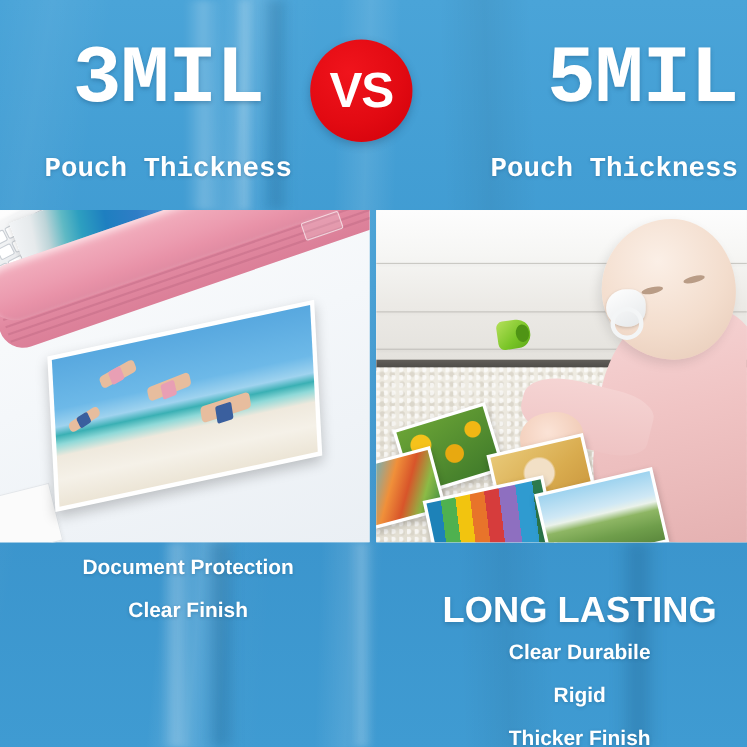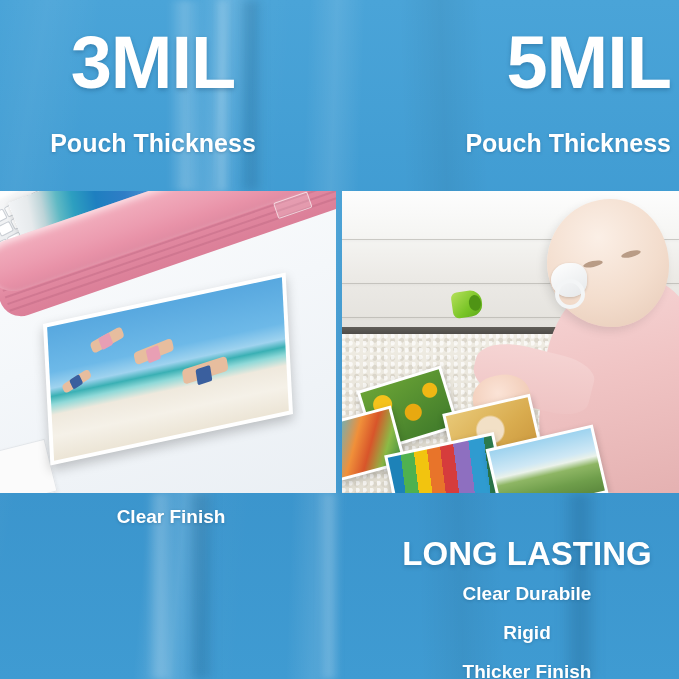--- a/index.html
+++ b/index.html
@@ -36,21 +36,21 @@
   }
   .bg-shadow {
     position: absolute;
     background: linear-gradient(90deg, rgba(0,0,0,0.00), rgba(12,60,95,0.22), rgba(0,0,0,0.00));
     filter: blur(5px);
     pointer-events: none;
   }
 
   
   .header { position: absolute; left: 0; top: 0; width: 679px; height: 191px; }
-  .hdr-col { position: absolute; top: 4px; width: 290px; height: 191px; }
+  .hdr-col { position: absolute; top: 14px; width: 290px; height: 191px; font-family: Liberation Mono, monospace; }
   .hdr-col.left  { left: 8px;  text-align: center; }
   .hdr-col.right { left: 381px; text-align: right; }
   .mil {
     position: absolute;
     top: 22px; left: 0; width: 100%;
     font-size: 74px;
     font-weight: 700;
     letter-spacing: -1px;
     color: #ffffff;
     line-height: 1;
@@ -327,20 +327,23 @@
   <div class="bg-fold" style="left:318px;top:493px;width:22px;height:186px;"></div>
   <div class="bg-shadow" style="left:560px;top:493px;width:40px;height:186px;"></div>
 
   <div class="header">
 
     <div class="hdr-col left">
       <div class="mil">3MIL</div>
       <div class="thickness">Pouch Thickness</div>
     </div>
 
+    <div class="vs-badge">
+      <span>VS</span>
+    </div>
 
     <div class="hdr-col right">
       <div class="mil">5MIL</div>
       <div class="thickness">Pouch Thickness</div>
     </div>
   </div>
 
   <div class="photo-band">
 
     <div class="panel left">
@@ -454,20 +457,21 @@
             linear-gradient(180deg,#9ed3ef 0%,#cfe8f5 34%,#eaf2ea 44%,#8eb664 56%,#6f9e4b 78%,#5d8a3e 100%);"></div>
         </div>
       </div>
     </div>
   </div>
 
   <div class="footer">
 
     <div class="foot-col left">
       <div class="foot-list">
+        <div class="foot-item">Document Protection</div>
         <div class="foot-item">Clear Finish</div>
       </div>
     </div>
 
     <div class="foot-col right">
       <div class="foot-head">LONG LASTING</div>
       <div class="foot-list">
         <div class="foot-item">Clear Durabile</div>
         <div class="foot-item">Rigid</div>
         <div class="foot-item">Thicker Finish</div>

